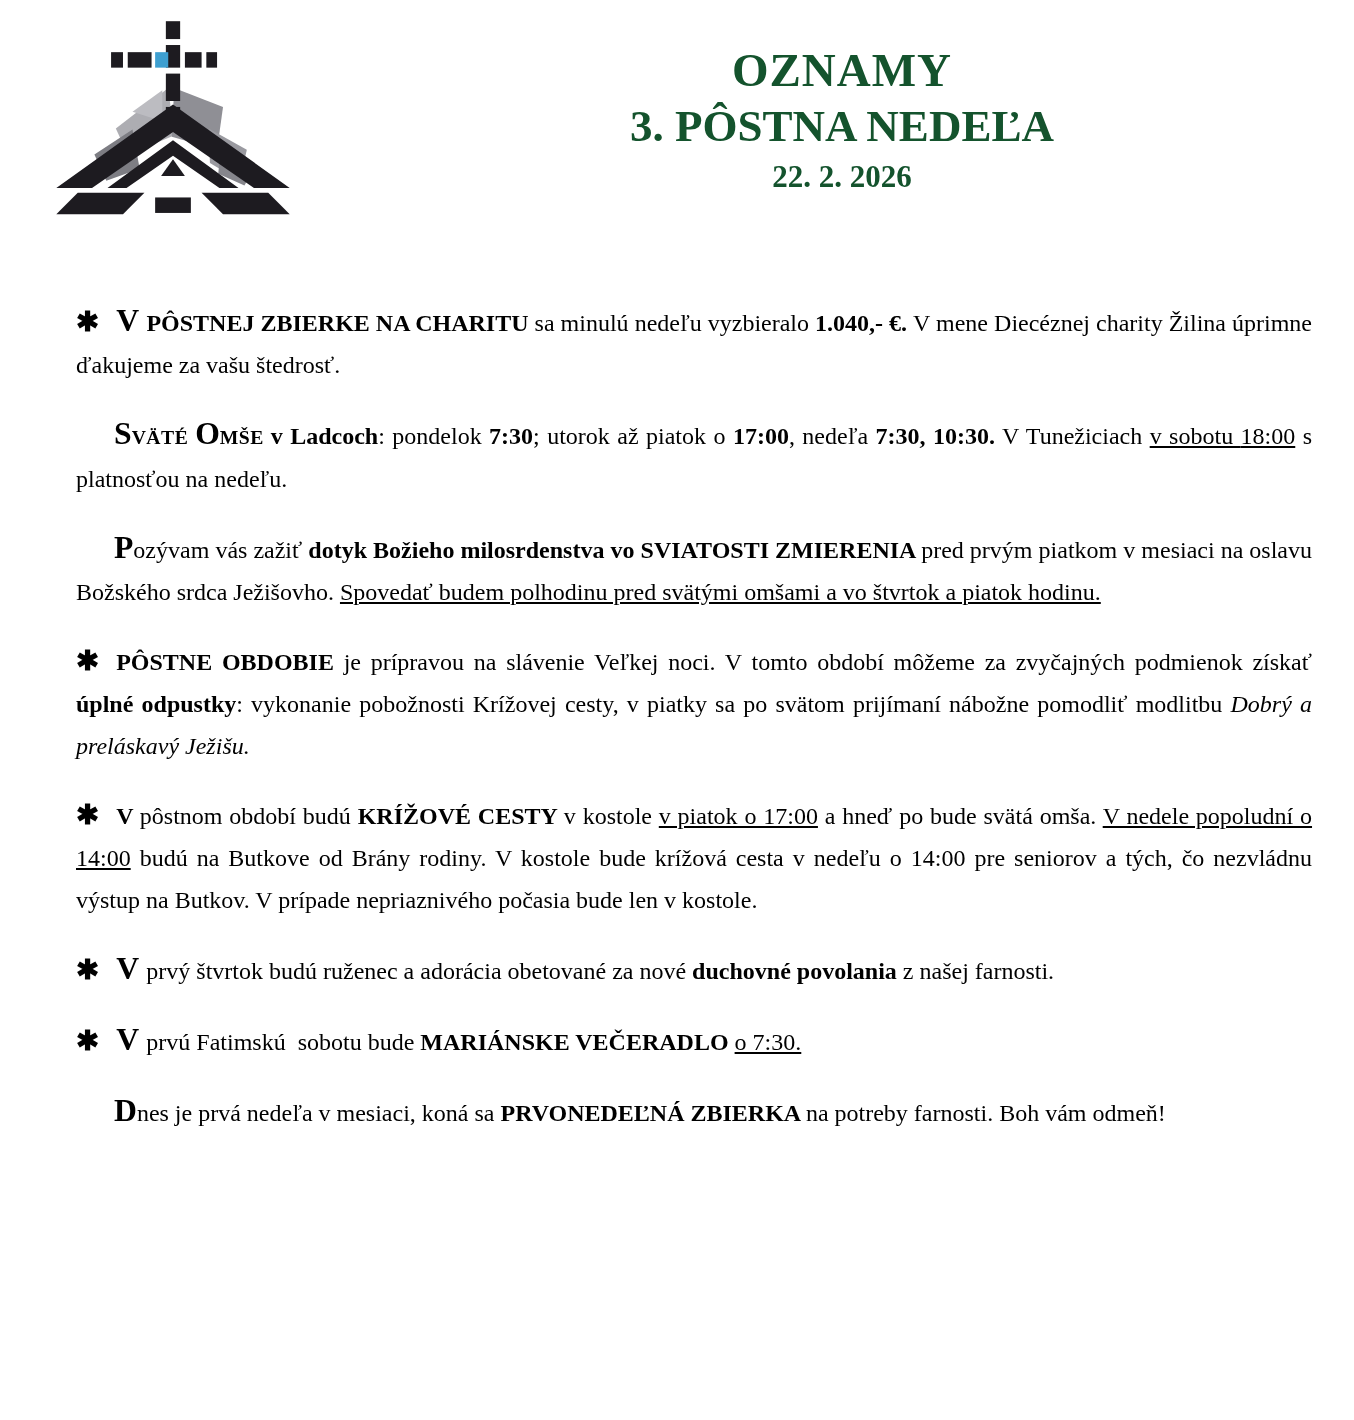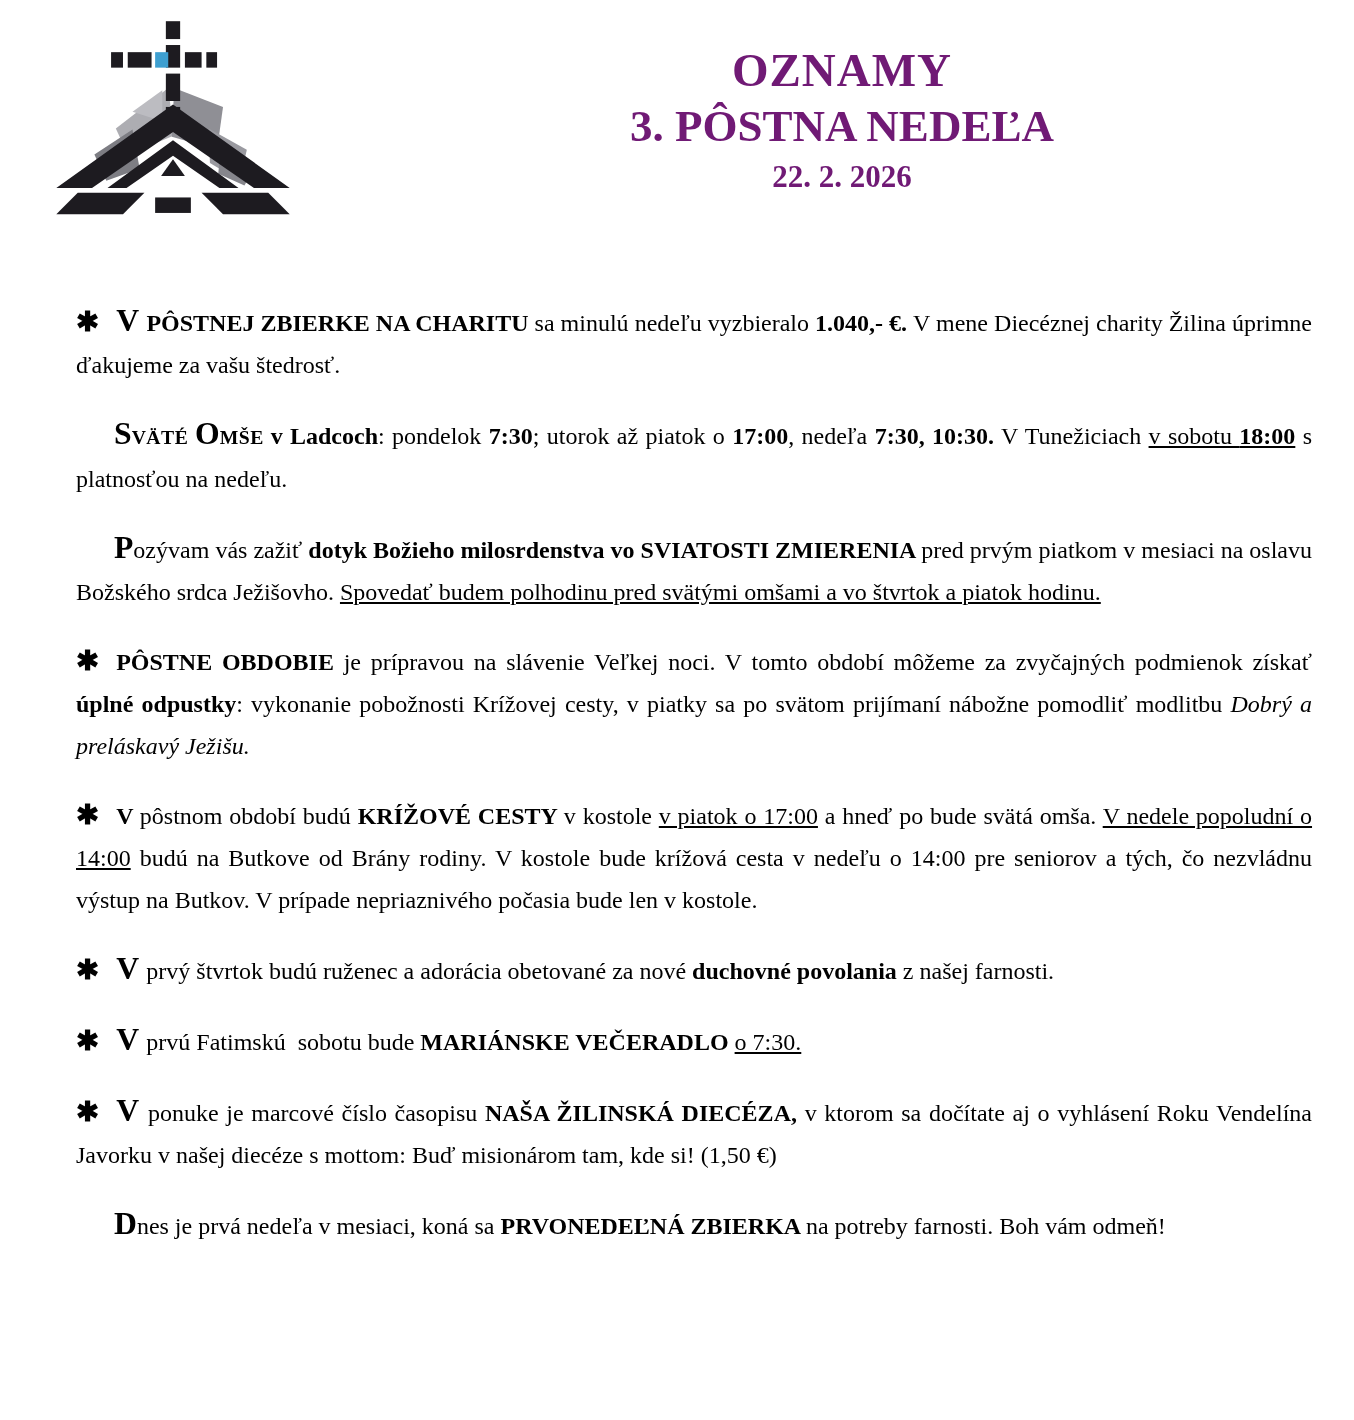--- a/index.html
+++ b/index.html
@@ -49,21 +49,21 @@
   .para:last-child { margin-bottom: 4px; }
   .bullet {
     font-weight: bold;
     font-size: 1.15em;
     margin-right: 17px;
   }
   .seg-L  { font-weight: bold; font-size: 1.32em; }
   .seg-B  { font-weight: bold; }
   .seg-R  { }
   .seg-U  { text-decoration: underline; }
-  .seg-BU { font-weight: bold; text-decoration: underline; }
+  .seg-BU { font-weight: normal; text-decoration: underline; }
   .seg-I  { font-style: italic; }
   .seg-SC { font-weight: bold; font-size: 0.82em; letter-spacing: 0.5px; margin-top: 43px; }
 </style>
 </head>
 <body>
 
 <div class="page">
 
   <div class="header">
     <div class="logo-wrap">
@@ -90,32 +90,31 @@
         <polygon points="12,142 110,72 208,142 178,142 110,95 42,142" fill="#1d1b20"></polygon>
         <polygon points="55,142 110,102 165,142 149,142 110,115 71,142" fill="#1d1b20"></polygon>
 
         <polygon points="100,132 120,132 110,118" fill="#1d1b20"></polygon>
         <rect x="95" y="150" width="30" height="13" fill="#1d1b20"></rect>
 
         <polygon points="30,146 86,146 68,164 12,164" fill="#1d1b20"></polygon>
         <polygon points="134,146 190,146 208,164 152,164" fill="#1d1b20"></polygon>
       </svg>
     </div>
-    <div class="title-block" style="color: #701a75;">
+    <div class="title-block" style="color: #14532d;">
       <div class="title-line1">OZNAMY</div>
       <div class="title-line2">3. PÔSTNA NEDEĽA</div>
       <div class="title-line3">22. 2. 2026</div>
     </div>
   </div>
 
   <div class="doc">
       <div class="para"><span class="bullet">✱</span><span class="seg-L">V </span><span class="seg-B">PÔSTNEJ ZBIERKE NA CHARITU </span><span class="seg-R">sa minulú nedeľu vyzbieralo </span><span class="seg-B">1.040,- €. </span><span class="seg-R">V mene Diecéznej charity Žilina úprimne ďakujeme za vašu štedrosť.</span></div>
       <div class="para indent"><span class="seg-L">S</span><span class="seg-SC">VÄTÉ </span><span class="seg-L">O</span><span class="seg-SC">MŠE </span><span class="seg-B">v Ladcoch</span><span class="seg-R">: pondelok </span><span class="seg-B">7:30</span><span class="seg-R">; utorok až piatok o </span><span class="seg-B">17:00</span><span class="seg-R">, nedeľa </span><span class="seg-B">7:30, 10:30.</span><span class="seg-R"> V Tunežiciach </span><span class="seg-U">v sobotu </span><span class="seg-BU">18:00</span><span class="seg-R"> s platnosťou na nedeľu.</span></div>
       <div class="para indent"><span class="seg-L">P</span><span class="seg-R">ozývam vás zažiť </span><span class="seg-B">dotyk Božieho milosrdenstva vo SVIATOSTI ZMIERENIA </span><span class="seg-R">pred prvým piatkom v mesiaci na oslavu Božského srdca Ježišovho. </span><span class="seg-U">Spovedať budem polhodinu pred svätými omšami a vo štvrtok a piatok hodinu.</span></div>
       <div class="para"><span class="bullet">✱</span><span class="seg-B">PÔSTNE OBDOBIE </span><span class="seg-R">je prípravou na slávenie Veľkej noci. V tomto období môžeme za zvyčajných podmienok získať </span><span class="seg-B">úplné odpustky</span><span class="seg-R">: vykonanie pobožnosti Krížovej cesty, v piatky sa po svätom prijímaní nábožne pomodliť modlitbu </span><span class="seg-I">Dobrý a preláskavý Ježišu.</span></div>
       <div class="para"><span class="bullet">✱</span><span class="seg-B">V </span><span class="seg-R">pôstnom období budú </span><span class="seg-B">KRÍŽOVÉ CESTY </span><span class="seg-R">v kostole </span><span class="seg-U">v piatok o 17:00</span><span class="seg-R"> a hneď po bude svätá omša. </span><span class="seg-U">V nedele popoludní o 14:00</span><span class="seg-R"> budú na Butkove od Brány rodiny. V kostole bude krížová cesta v nedeľu o 14:00 pre seniorov a tých, čo nezvládnu výstup na Butkov. V prípade nepriaznivého počasia bude len v kostole.</span></div>
       <div class="para"><span class="bullet">✱</span><span class="seg-L">V </span><span class="seg-R">prvý štvrtok budú ruženec a adorácia obetované za nové </span><span class="seg-B">duchovné povolania</span><span class="seg-R"> z našej farnosti.</span></div>
       <div class="para"><span class="bullet">✱</span><span class="seg-L">V </span><span class="seg-R">prvú Fatimskú&nbsp; sobotu bude </span><span class="seg-B">MARIÁNSKE VEČERADLO </span><span class="seg-U">o 7:30.</span></div>
-      <div class="para"><span class="bullet">✱</span><span class="seg-L">V </span><span class="seg-R">ponuke je marcové číslo časopisu </span><span class="seg-B">NAŠA ŽILINSKÁ DIECÉZA, </span><span class="seg-R">v ktorom sa dočítate aj o vyhlásení Roku Vendelína Javorku v našej diecéze s mottom: Buď misionárom tam, kde si! (1,50 €)</span></div>
       <div class="para indent"><span class="seg-L">D</span><span class="seg-R">nes je prvá nedeľa v mesiaci, koná sa </span><span class="seg-B">PRVONEDEĽNÁ ZBIERKA </span><span class="seg-R">na potreby farnosti. Boh vám odmeň!</span></div>
     </div>
 
 </div>
 
 </body></html>

